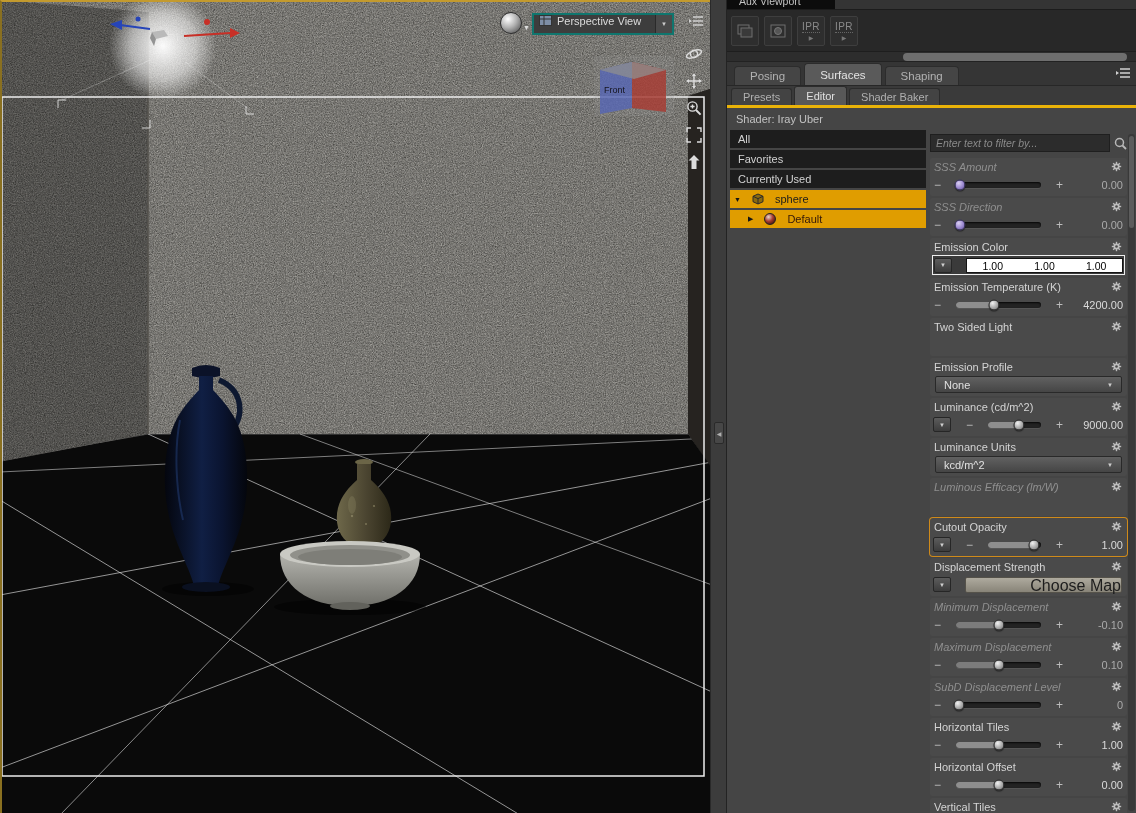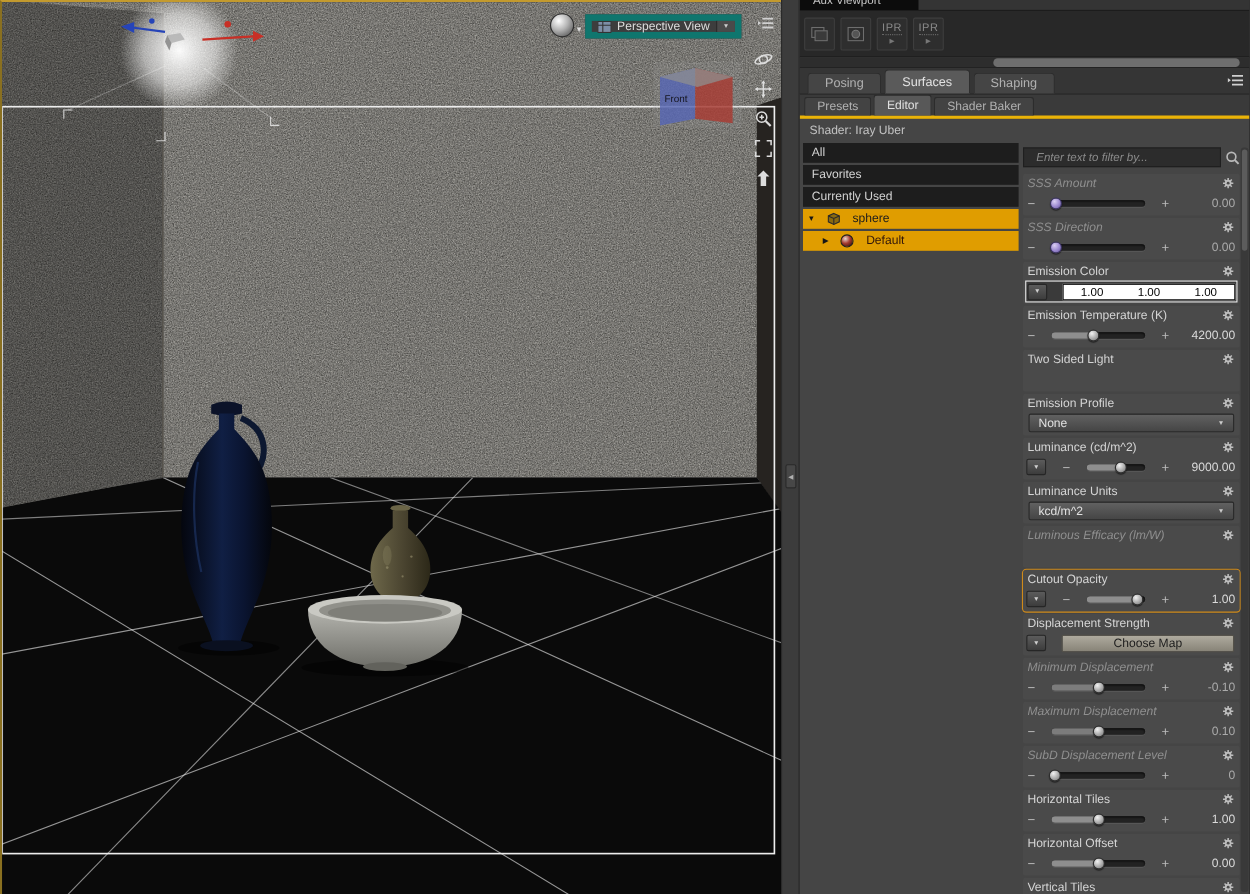--- a/index.html
+++ b/index.html
@@ -9,21 +9,21 @@
 
   
   #viewport{position:absolute;left:0;top:0;width:710px;height:813px;background:#0a0a0a;
     border-top:2px solid #c39a2e;border-left:2px solid #8a7020;overflow:hidden}
   #scene{position:absolute;left:-2px;top:-2px}
   .vp-ball{position:absolute;left:498px;top:10px;width:22px;height:22px;border-radius:50%;
     background:radial-gradient(circle at 35% 30%,#ffffff,#b2b2b2 45%,#585858 88%);border:1px solid #2e2e2e}
   .vp-ball-arrow{position:absolute;left:521px;top:22px;font-size:7px;color:#ddd}
   .tri-d::after{content:"▼"} .tri-r::after{content:"▶"} .tri-l::after{content:"◀"}
   .vp-dd{position:absolute;left:530px;top:11px;width:142px;height:22px;background:#3d3d3d;
-    border:6px solid #0f766e;display:flex;align-items:center;gap:5px;padding-left:5px}
+    border:2px solid #0f766e;display:flex;gap:5px;padding-left:5px}
   .vp-dd-label{flex:1;color:#dcdcdc;font-size:11px;white-space:nowrap}
   .vp-dd-arrow{width:17px;height:100%;border-left:1px solid #2a2a2a;background:#4a4a4a;
     display:flex;align-items:center;justify-content:center;font-size:6px;color:#ccc}
   .vp-pane{position:absolute;right:6px;top:13px}
   .vp-tools{position:absolute;right:2px;top:38px;width:26px;display:flex;flex-direction:column}
   .vpt{width:24px;height:27px;display:flex;align-items:center;justify-content:center}
 
   
   #splitter{position:absolute;left:710px;top:0;width:17px;height:813px;background:#3c3c3c;
     border-left:1px solid #2a2a2a;border-right:1px solid #232323}
@@ -67,21 +67,21 @@
     gap:11px;padding-left:4px;font-size:11px}
   .trow.child{padding-left:18px;color:#33180a}
   .ttri{font-size:7px;color:#161616}
   .cicon,.matball{display:inline-flex;width:12px;height:12px}
   .matball{border-radius:50%;background:radial-gradient(circle at 35% 30%,#e8d8d0,#a83c30 45%,#250c08 95%);border:1px solid #222}
   .tlabel{line-height:12px}
 
   .params{width:197px;flex:none;margin-left:4px}
   .filterwrap{position:relative;height:18px;margin:4px 0 6px 0;display:flex;align-items:center;gap:4px}
   .filterwrap input{flex:1;height:18px;background:#2c2c2c;border:1px solid #1f1f1f;color:#bdbdbd;
-    font-size:10.5px;padding:0 11px;font-family:"Liberation Sans",sans-serif;outline:none}
+    font-size:10.5px;padding:0 5px;font-family:"Liberation Sans",sans-serif;outline:none}
   .filterwrap input::placeholder{color:#8a8a8a;font-style:italic}
 
   .pblock{height:38px;margin-bottom:2px;padding-top:1px;background:#4a4a4a;border-radius:2px}
   .pblock.hl{box-shadow:0 0 0 1px #cf8a1a;border-radius:3px}
   .phead{height:16px;display:flex;align-items:center;padding:0 4px}
   .plabel{flex:1;font-size:11px;color:#d4d4d4;white-space:nowrap;overflow:hidden}
   .pblock.disabled .plabel{color:#8f8f8f;font-style:italic}
   .gear{width:12px;height:12px;display:inline-flex}
   .prow{height:19px;display:flex;align-items:center;gap:14px;padding:0 3px}
   .pm{width:9px;flex:none;color:#bcbcbc;font-size:12px;line-height:1;text-align:center}
@@ -100,21 +100,21 @@
   .mapdd{width:18px;height:15px;flex:none;background:linear-gradient(#5c5c5c,#3c3c3c);border:1px solid #262626;
     border-radius:2px;color:#d0d0d0;font-size:6px;display:flex;align-items:center;justify-content:center}
   .pcolorrow{border:1px solid #ededed;background:#3a3a3a;padding:1px;height:20px;margin:0 2px}
   .colorbox{flex:1;display:flex;background:#ffffff;border:1px solid #141414;height:15px}
   .cfield{flex:1;text-align:center;color:#000;font-size:10.5px;line-height:14px}
   .pdrop{flex:1;height:17px;margin:0 2px;background:linear-gradient(#616161,#454545);border:1px solid #292929;
     border-radius:2px;display:flex;align-items:center;padding:0 8px;color:#e0e0e0;font-size:11px}
   .pdlabel{flex:1;text-align:left}
   .pdtri{font-size:6px;color:#ccc}
   .choosebtn{flex:1;height:16px;margin-right:2px;background:linear-gradient(#aeaa9e,#888478);border:1px solid #55524a;
-    border-radius:2px;color:#1d1d1d;text-align:center;font-size:11px;line-height:15px}
+    border-radius:2px;color:#1d1d1d;text-align:right;font-size:16px;line-height:15px}
   .tgl{width:82px;height:16px;flex:none;background:linear-gradient(90deg,#0f0f0f,#e4decb);border:1px solid #333}
   .tgbtn{width:56px;height:18px;flex:none;background:linear-gradient(#d9d3c1,#9a947f);border:1px solid #44413a;
     border-radius:2px;color:#1a1a1a;font-size:11px;text-align:center;line-height:17px}
   .tgr{flex:1;height:16px;background:linear-gradient(90deg,#d8d2c0,#2d2d29);border:1px solid #333}
   .vscroll{position:absolute;right:1px;top:134px;bottom:2px;width:7px;background:#393939;border-radius:3px}
   .vscroll-handle{position:absolute;left:1px;top:2px;width:5px;height:92px;background:#5c5c5c;border-radius:3px}
 </style>
 </head>
 <body>
 

